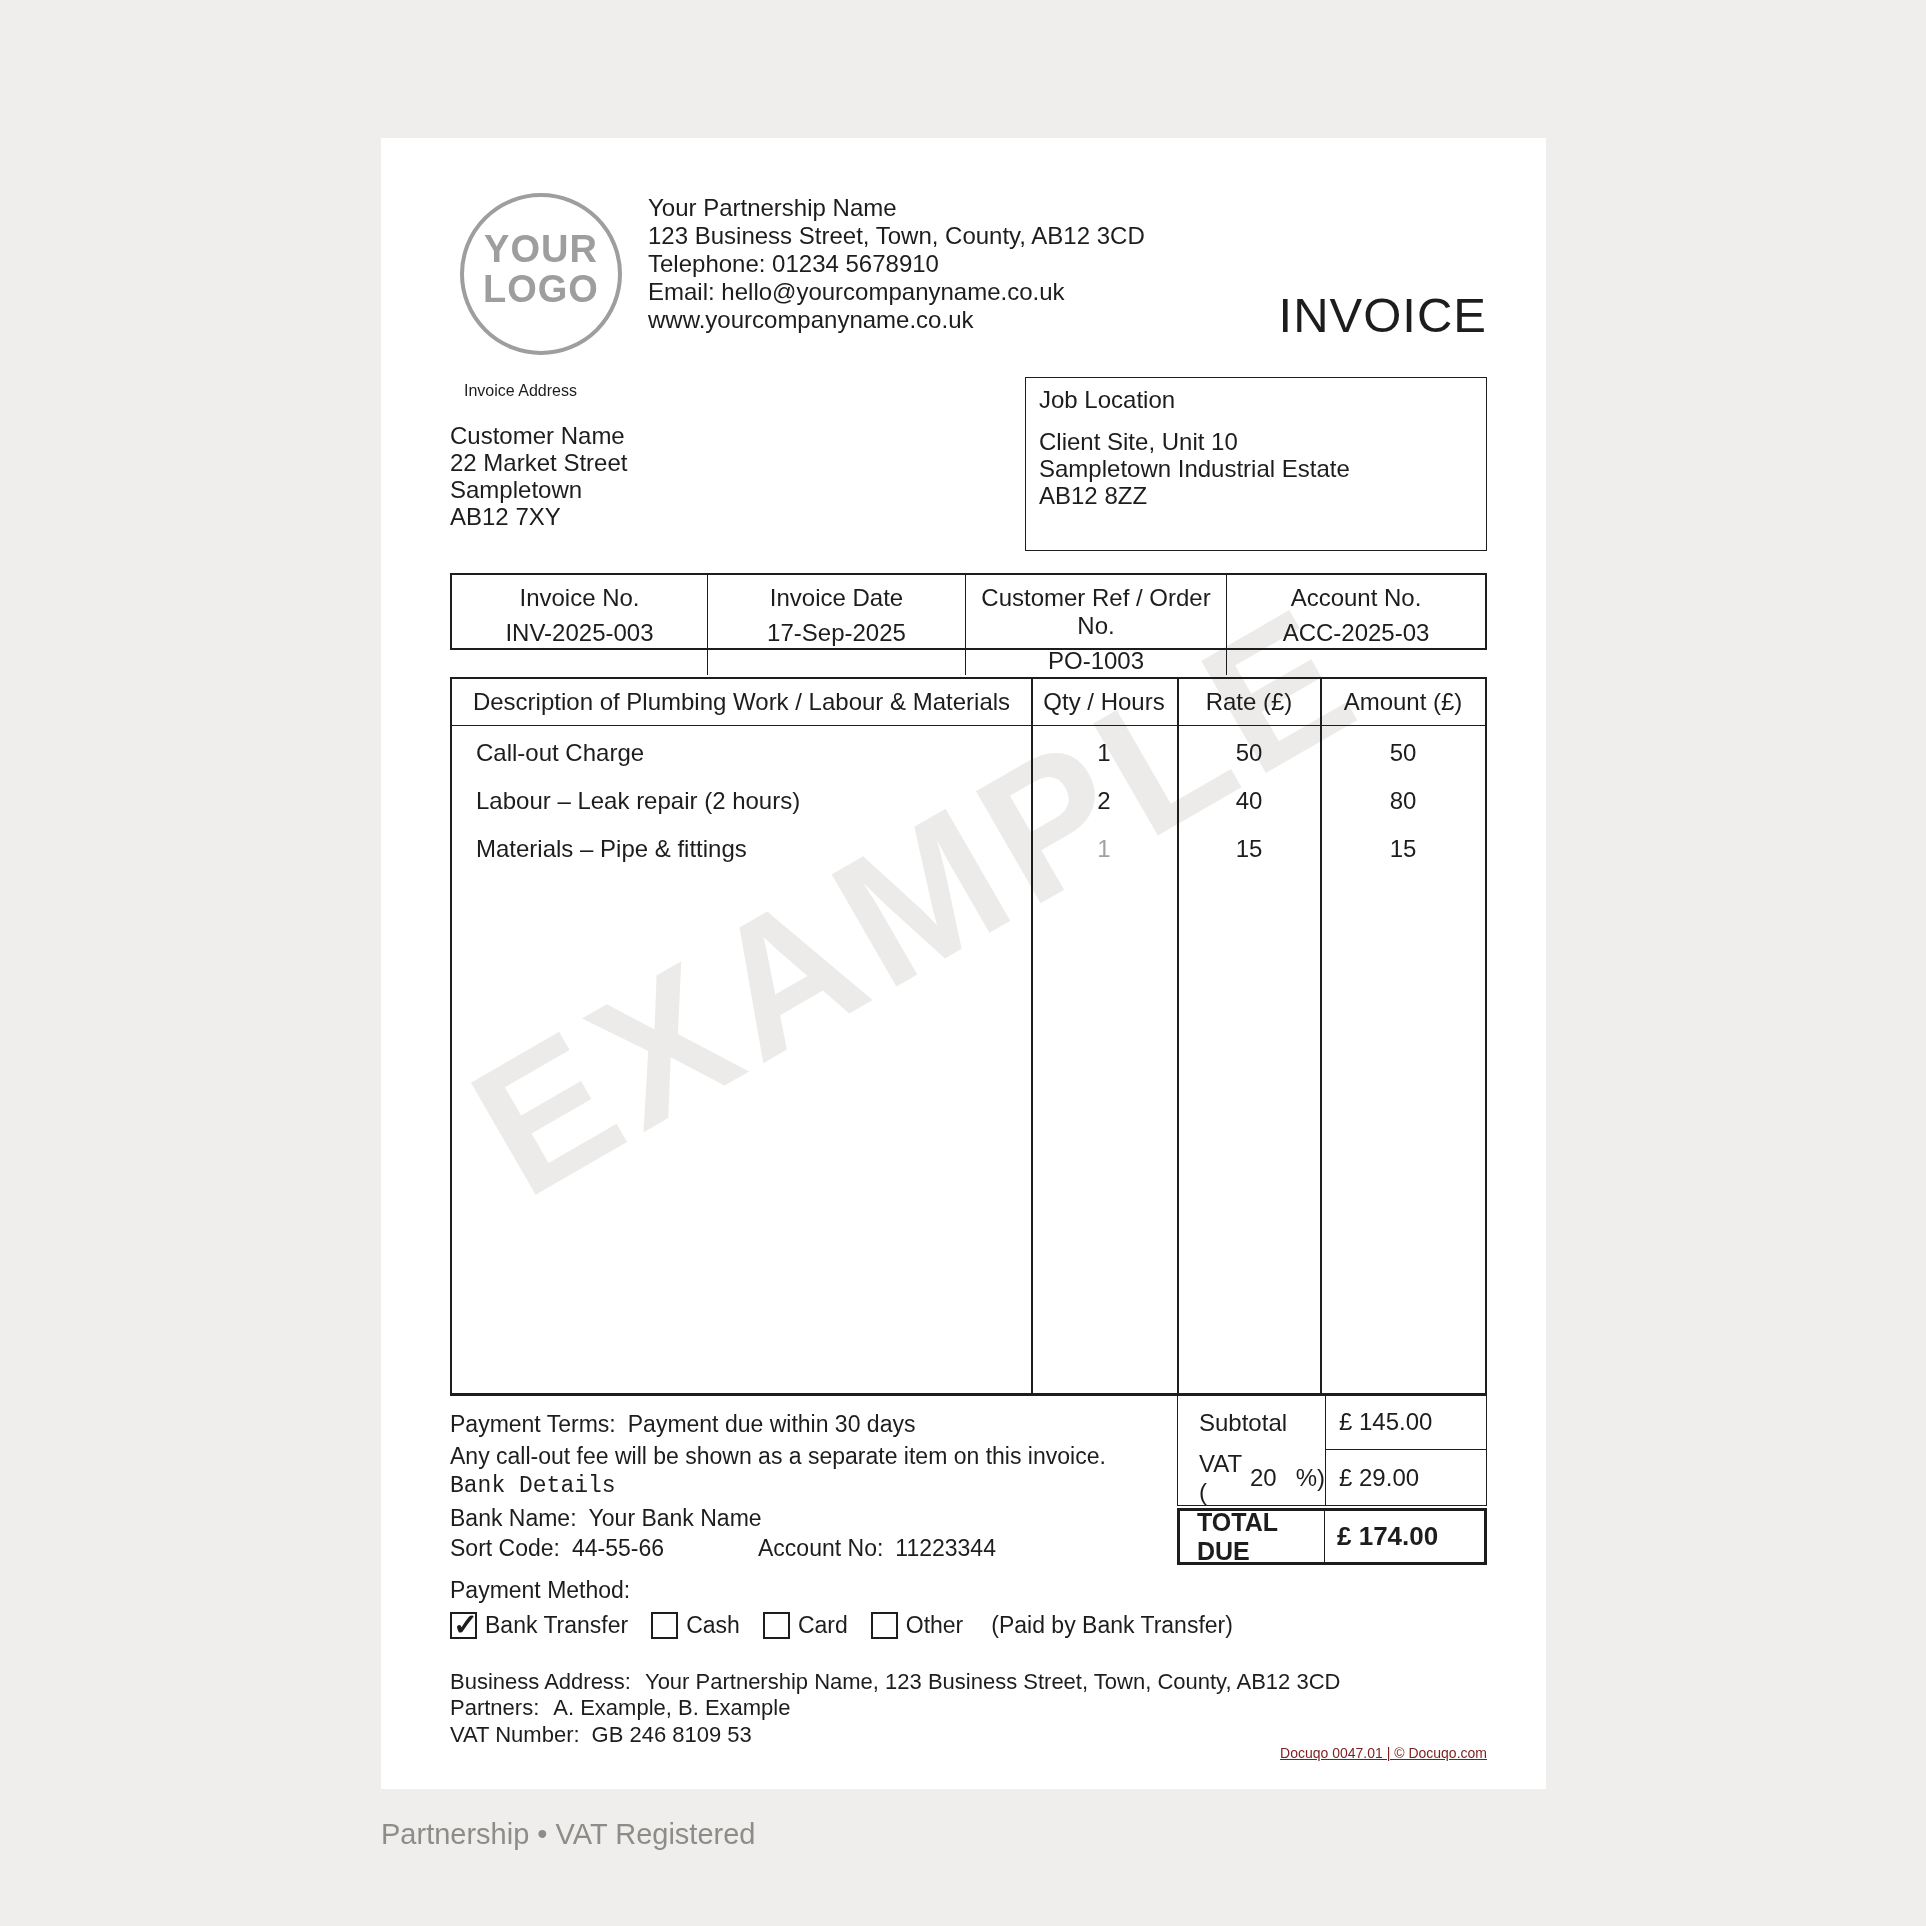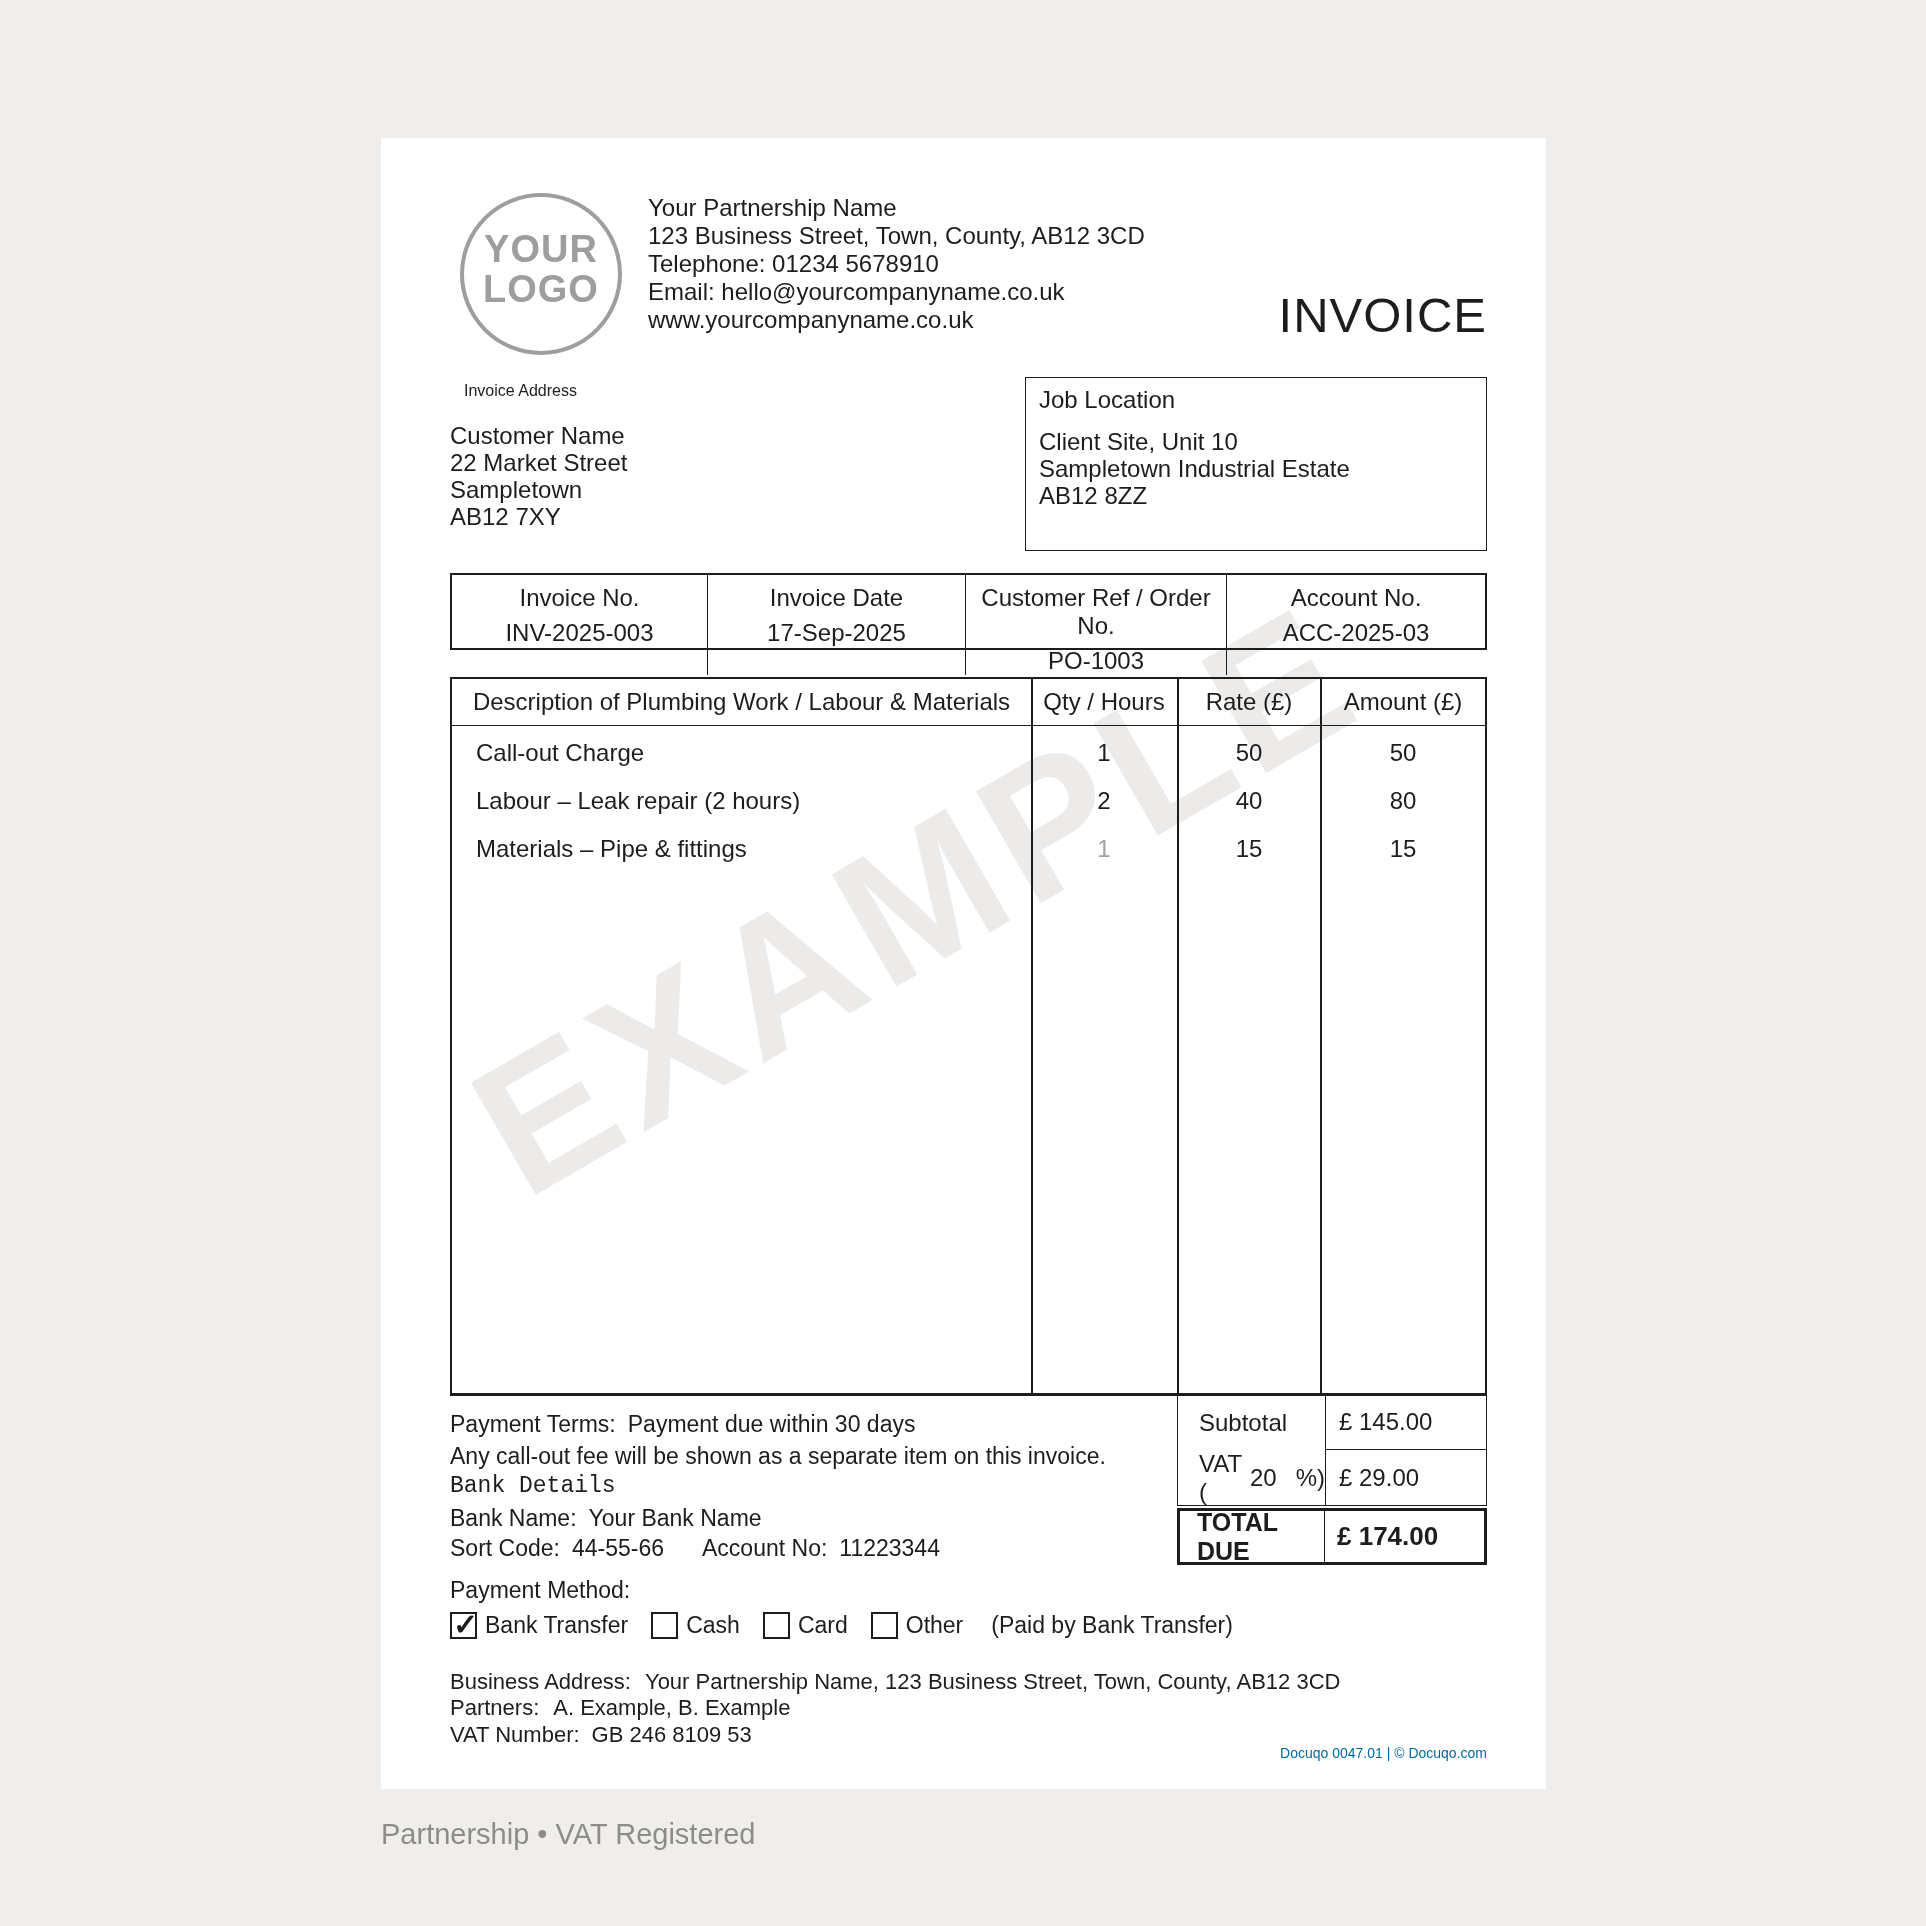--- a/index.html
+++ b/index.html
@@ -63,29 +63,29 @@
   .t-values > div { height:55px; display:flex; align-items:center; padding-left:13px; font-size:24px; }
   .t-values > div:first-child { border-bottom:1.5px solid #1d1d1d; }
   .vat-gap1 { margin:0 19px 0 8px; }
   .total-row { margin-top:2px; border:3px solid #1d1d1d; height:57px; display:flex; }
   .total-label { width:145px; border-right:1.5px solid #1d1d1d; display:flex; align-items:center;
     padding-left:17px; font-size:25px; font-weight:bold; }
   .total-value { flex:1; display:flex; align-items:center; padding-left:12px; font-size:26px; font-weight:bold; }
 
   
   .pline { position:absolute; left:69px; font-size:23px; white-space:nowrap; }
-  .gap12 { margin-left:12px; } .gap14 { margin-left:14px; } .gap95 { margin-left:38px; }
+  .gap12 { margin-left:12px; } .gap14 { margin-left:14px; } .gap95 { margin-left:94px; }
   .check-row { position:absolute; left:69px; top:1474px; display:flex; align-items:center; }
   .method { display:flex; align-items:center; margin-right:23px; }
   .checkbox { width:27px; height:27px; border:2.5px solid #1d1d1d; margin-right:8px; position:relative; }
   .checkbox.checked::after { content:"✓"; position:absolute; left:1px; top:-7px; font-size:30px; font-weight:bold; color:#1d1d1d; }
   .method-label { font-size:23px; }
   .method-note { font-size:23px; margin-left:5px; }
   .small-line { font-size:22px; }
-  .credit { position:absolute; right:59px; top:1607px; font-size:14px; color:#0369a1; }
+  .credit { position:absolute; right:59px; top:1607px; font-size:14px; color:#7f1d1d;text-decoration:underline; }
 
   .page-footer { position:absolute; left:381px; top:1818px; font-size:29px; color:#8d8c88; }
 </style>
 </head>
 <body>
 
 <div class="canvas">
   <div class="page">
 
     <div class="watermark">EXAMPLE</div>

